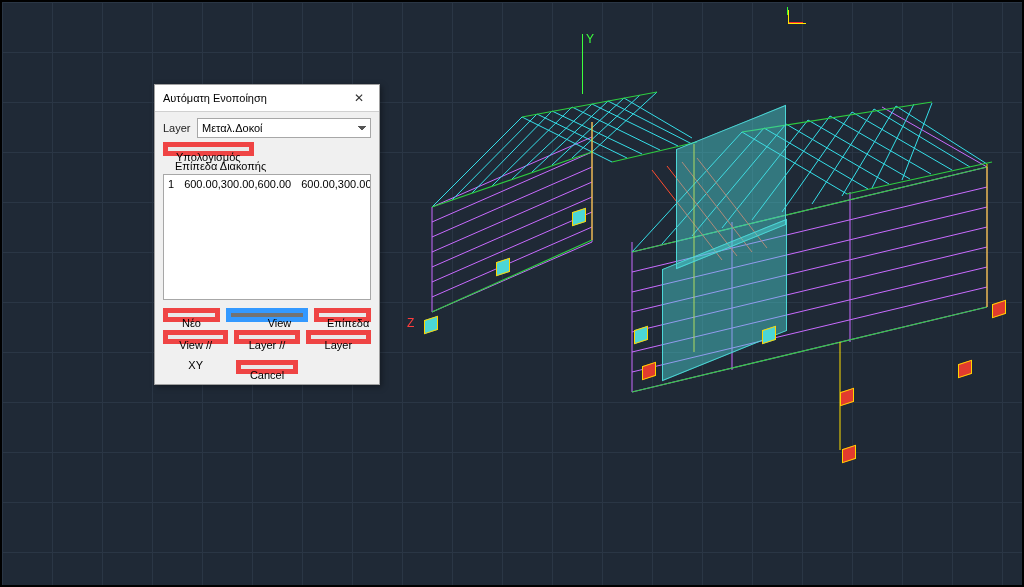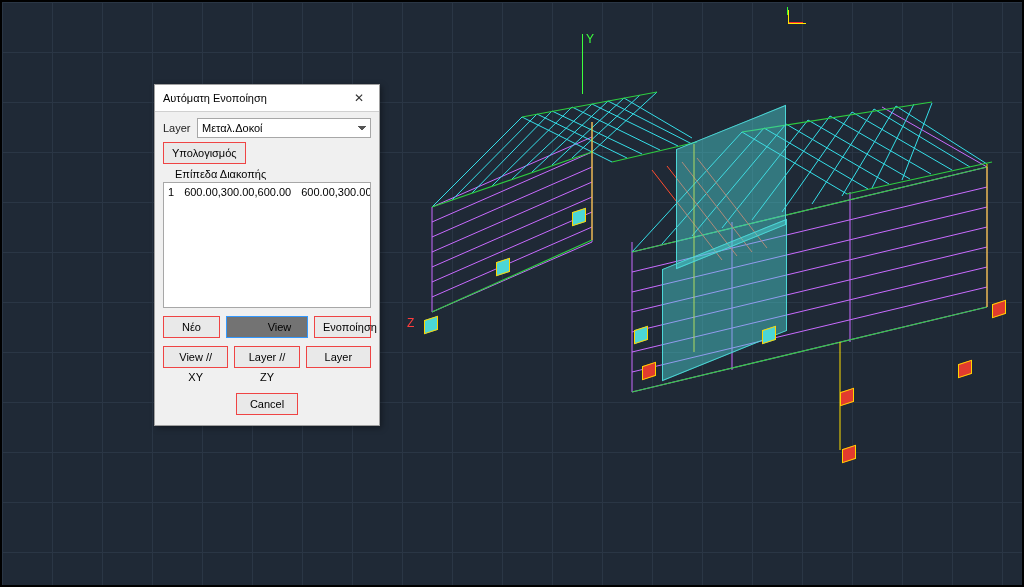--- a/index.html
+++ b/index.html
@@ -59,35 +59,35 @@
   }
   .combo {
     flex:1; height:20px; background:#fff; border:1px solid #a7a7a7;
     padding:1px 18px 1px 4px; appearance:none;
     background-image: linear-gradient(45deg, transparent 50%, #555 50%), linear-gradient(-45deg, transparent 50%, #555 50%);
     background-position: right 8px center, right 4px center;
     background-size: 4px 4px, 4px 4px;
     background-repeat:no-repeat;
   }
   .btn {
-    height:22px; background:#e9e9e9; border:1px solid #ef4444;
+    height:14px; background:#e9e9e9; border:5px solid #ef4444;
     padding:0 8px; min-width:60px; text-align:center; line-height:20px;
     cursor:default;
   }
   .btn.selected { background:#737373; border-color:#3399ff;padding-left:33px; }
   .group-label { font-size:11px; margin:4px 0 2px 12px; }
   .listbox {
     background:#fff; border:1px solid #a7a7a7; height:126px;
     padding:2px; overflow:auto;
   }
   .listrow { display:flex; gap:10px; white-space:nowrap; padding:1px 2px; }
   .listrow .idx { width:10px; text-align:right; }
   .btn-row { display:flex; gap:6px; justify-content:space-between; margin-top:8px;border-radius:7px; }
   .btn-row .btn { flex:1; min-width:0; }
-  .center-row { display:flex; justify-content:center; margin-top:25px; }
+  .center-row { display:flex; justify-content:center; margin-top:16px; }
 </style>
 </head>
 <body>
 
 <div class="viewport">
 
   <div class="axes">
     <div class="axis-y-line"></div>
     <div class="axis-y-label">Y</div>
   </div>
@@ -233,21 +233,21 @@
         <div class="listrow">
           <span class="idx">1</span>
           <span>600.00,300.00,600.00</span>
           <span>600.00,300.00,0.00</span>
         </div>
       </div>
 
       <div class="btn-row">
         <div class="btn">Νέο</div>
         <div class="btn selected">View</div>
-        <div class="btn">Ενοποίηση</div>
+        <div class="btn">Επίπεδα</div>
       </div>
       <div class="btn-row">
         <div class="btn">View // XY</div>
         <div class="btn">Layer // ZY</div>
         <div class="btn">Layer</div>
       </div>
       <div class="center-row">
         <div class="btn" style="min-width:62px">Cancel</div>
       </div>
     </div>

